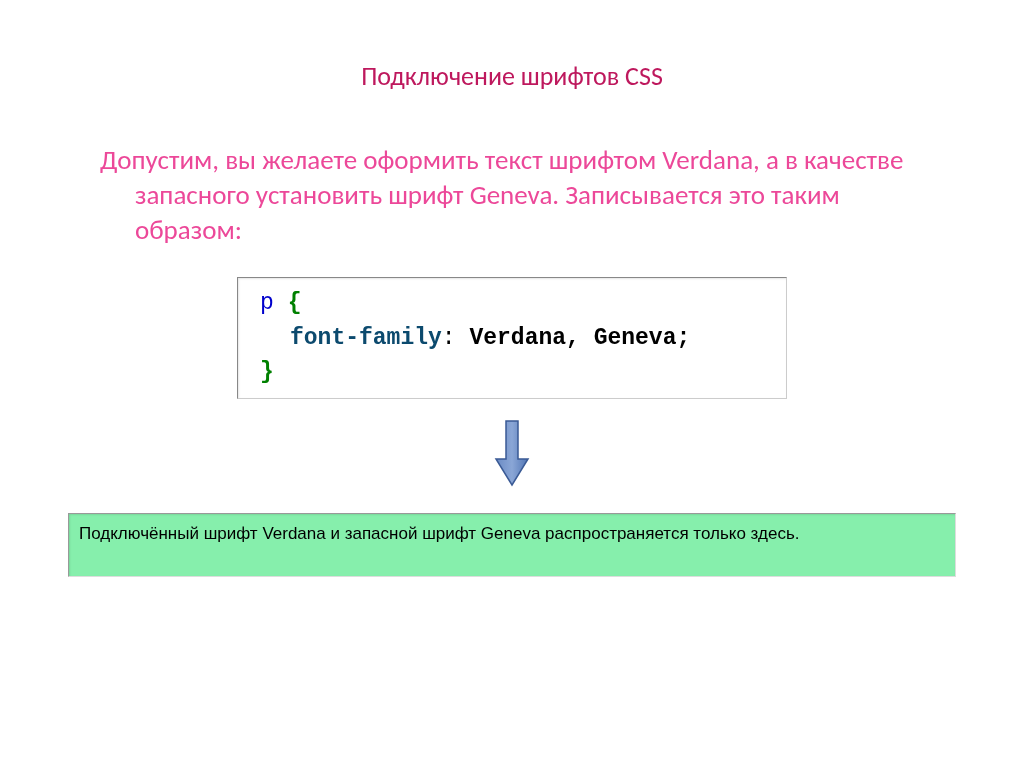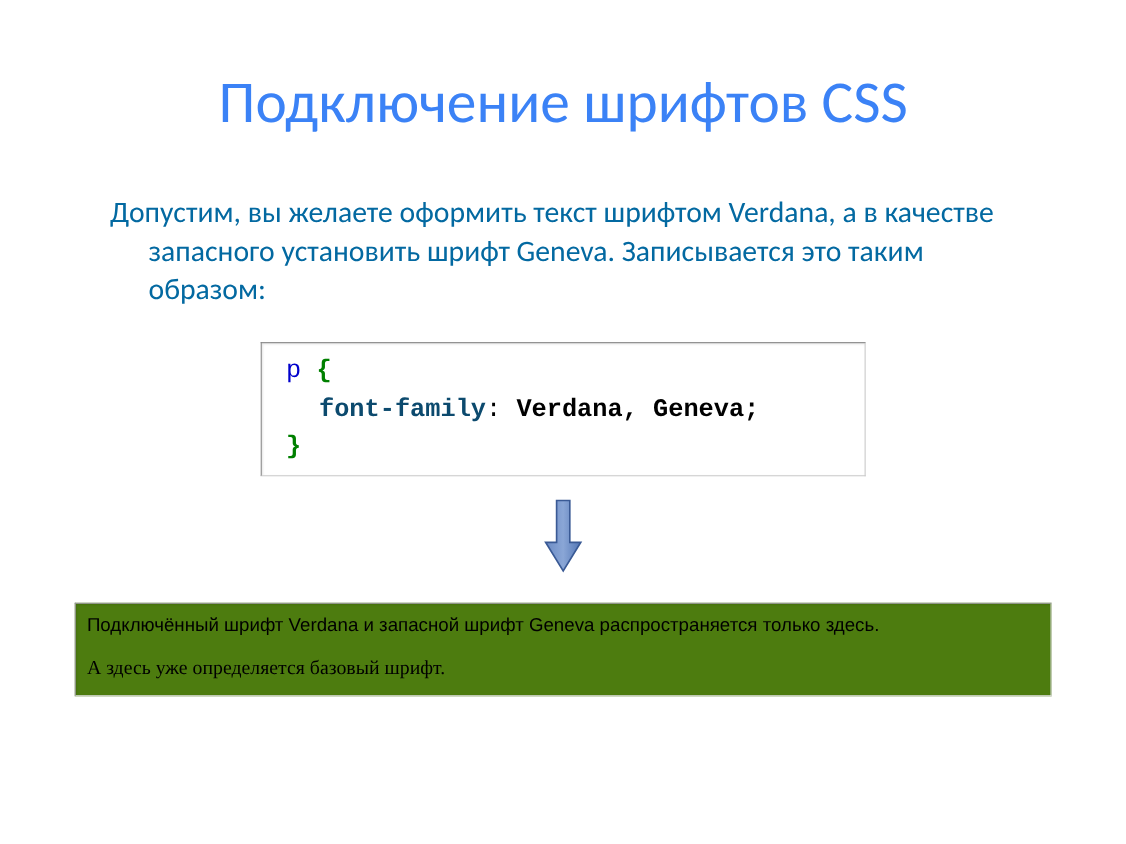--- a/index.html
+++ b/index.html
@@ -15,31 +15,31 @@
       color: #000000;
       overflow: hidden;
     }
     .slide {
       width: 100%;
       height: 100%;
       padding: 40px 60px;
       position: relative;
     }
     .title {
-      font-size: 54px;
+      font-size: 26px;
       font-weight: 400;
       text-align: center;
       margin-top: 20px;
       margin-bottom: 50px;
-      color: #3b82f6;
+      color: #be185d;
     }
     .body-text {
       font-size: 27px;
       line-height: 1.3;
-      color: #0369a1;
+      color: #ec4899;
       padding-left: 40px;
       padding-right: 40px;
       text-indent: -35px;
       margin-left: 35px;
     }
     .code-box {
       margin: 30px auto 20px;
       width: 550px;
       border-top: 1px solid #888;
       border-left: 1px solid #888;
@@ -80,21 +80,21 @@
     }
     .arrow-svg {
       display: inline-block;
     }
     .output-box {
       margin: 14px 8px 0;
       border-top: 1px solid #999;
       border-left: 1px solid #999;
       border-right: 1px solid #ddd;
       border-bottom: 1px solid #ddd;
-      background: #4d7c0f;
+      background: #86efac;
       padding: 10px 10px 14px 10px;
       box-shadow: inset 1px 1px 2px rgba(0,0,0,0.1);
     }
     .output-verdana {
       font-family: Verdana, Geneva, sans-serif;
       font-size: 17px;
       color: #000000;
       margin-bottom: 18px;
     }
     .output-default {
@@ -133,15 +133,14 @@
           <stop offset="50%" style="stop-color:#8AA6D6"></stop>
           <stop offset="100%" style="stop-color:#5276B5"></stop>
         </linearGradient>
       </defs>
       <path d="M 14 2 L 26 2 L 26 40 L 36 40 L 20 66 L 4 40 L 14 40 Z" fill="url(#arrowGrad)" stroke="#3A5A95" stroke-width="1.5"></path>
     </svg>
   </div>
 
   <div class="output-box">
     <p class="output-verdana">Подключённый шрифт Verdana и запасной шрифт Geneva распространяется только здесь.</p>
-    <p class="output-default">А здесь уже определяется базовый шрифт.</p>
   </div>
 </div>
 
 </body></html>

